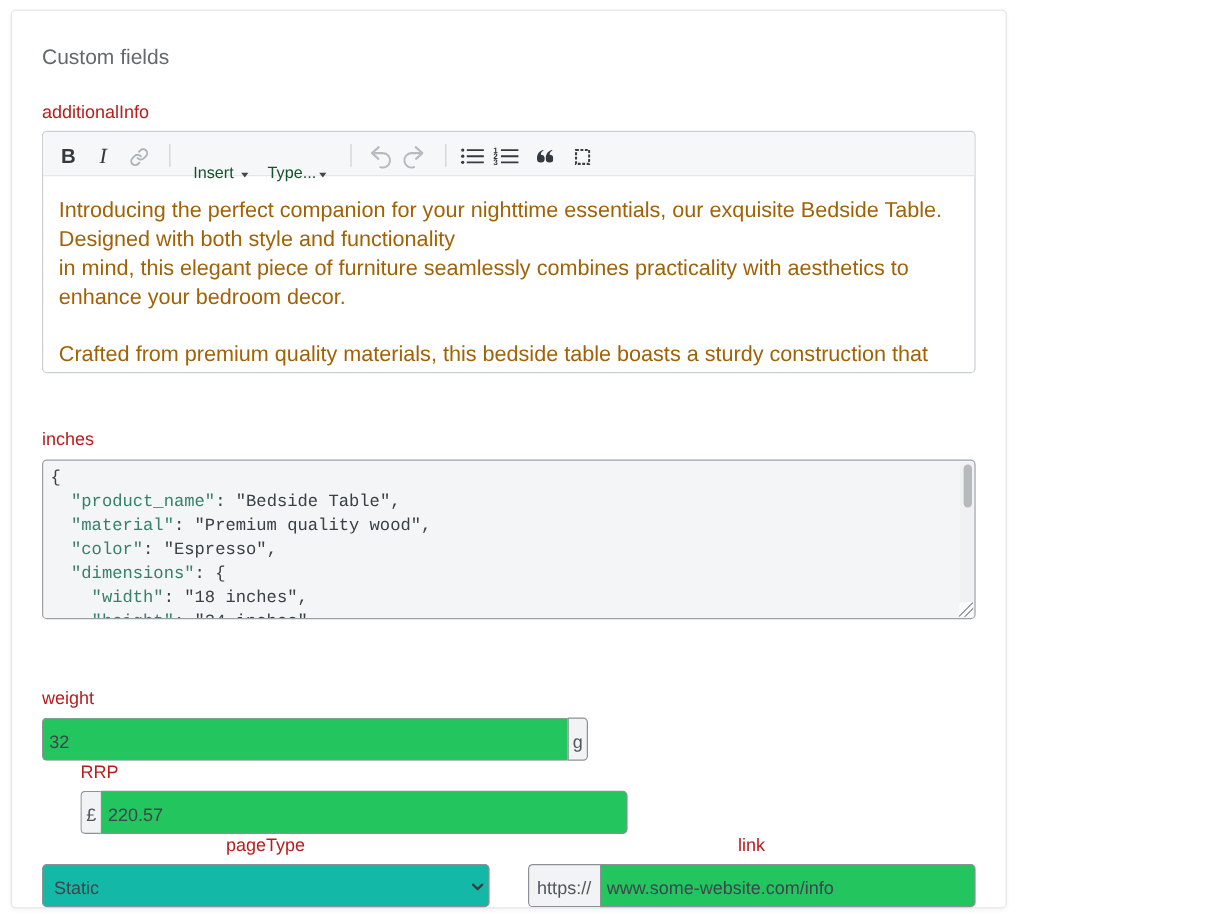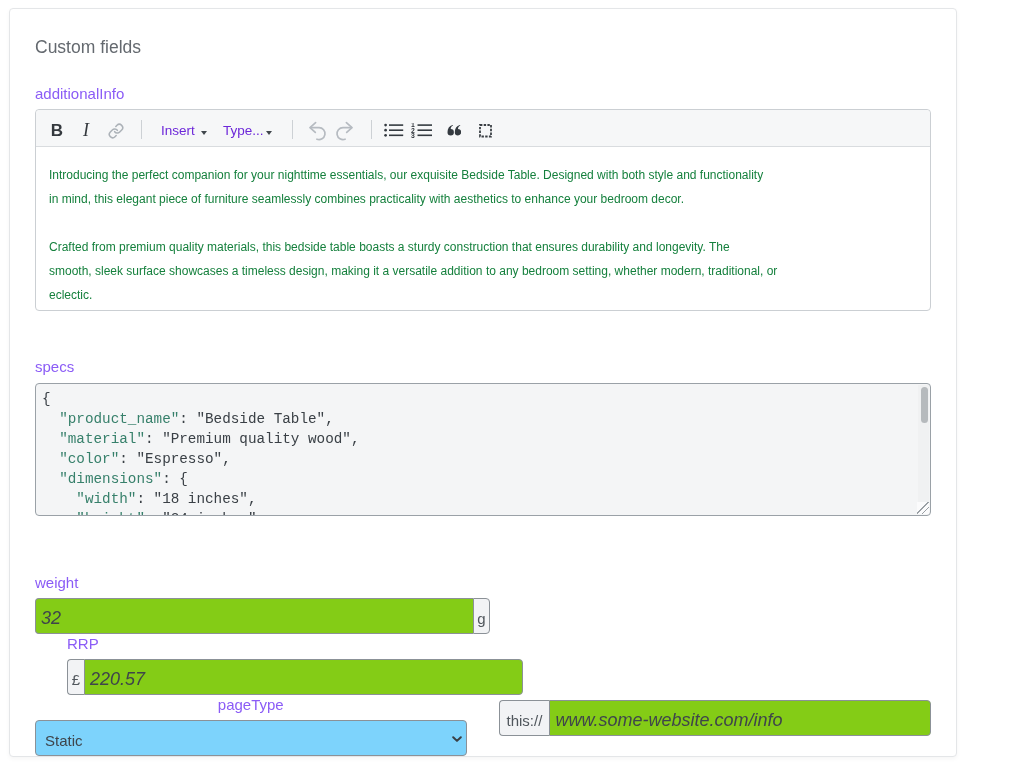--- a/index.html
+++ b/index.html
@@ -1,39 +1,39 @@
 <!DOCTYPE html>
 <html><head>
 <meta charset="utf-8">
 <style>
 * { box-sizing: border-box; margin: 0; padding: 0; }
 html,body { width: 1013px; height: 769px; background: #ffffff; font-family: "Liberation Sans", sans-serif; }
 body { position: relative; overflow: hidden; }
 .card {
-  position: absolute; left: 9px; top: 8px; width: 948px; height: 749px;
+  position: absolute; left: 9px; top: 8px; width: 830px; height: 749px;
   background: #fff; border: 1px solid #e4e6e8; border-radius: 4px;
   box-shadow: 0 2px 4px rgba(0,0,0,0.04);
   padding: 0 25px;
 }
 h2.title { margin-top: 28px; font-size: 17.5px; line-height: 20px; font-weight: 500; color: #64696f; }
-.flabel { display: block; font-size: 15px; line-height: 20px; color: #8b5cf6; }
+.flabel { display: block; font-size: 15px; line-height: 20px; color: #b91c1c; }
 
 
 .rte { margin-top: 5px; border: 1px solid #cbcfd3; border-radius: 4px; background: #fff; }
 .rte-toolbar {
   position: relative; height: 37px; background: #f6f7f8;
   border-bottom: 1px solid #d9dcdf; border-radius: 4px 4px 0 0;
 }
 .ti { position: absolute; top: 2px; height: 37px; display: flex; align-items: center; justify-content: center; }
 .tsep { position: absolute; top: 10px; width: 1px; height: 19px; background: #cdd1d5; }
 .tb-b { font-weight: 700; font-size: 17px; color: #34393e; }
 .tb-i { font-family: "Liberation Serif", serif; font-style: italic; font-size: 18px; color: #34393e; }
-.ti.tb-txt { font-size: 13.5px; color: #6d28d9; top: 2px; }
+.ti.tb-txt { font-size: 13.5px; color: #14532d; top: 15px; }
 .caret { display: inline-block; width: 0; height: 0; border-left: 3.5px solid transparent; border-right: 3.5px solid transparent; border-top: 4.5px solid #40464c; margin-left: 6px; position: relative; top: 2px; }
-.rte-content { height: 163px; padding: 16px 4px 0 13px; font-size: 12px; line-height: 24px; color: #15803d; overflow: hidden; }
+.rte-content { height: 163px; padding: 16px 4px 0 13px; font-size: 18px; line-height: 24px; color: #a16207; overflow: hidden; }
 .rte-content p + p { margin-top: 24px; }
 
 
 .jsonbox {
   position: relative; margin-top: 6px; height: 133px;
   background: #f4f5f6; border: 1px solid #9aa1a7; border-radius: 4px;
   font-family: "Liberation Mono", monospace; font-size: 14.3px; line-height: 20px;
   color: #3a4046; overflow: hidden;
 }
 .jsonbox pre { margin: 0; padding: 5px 0 0 6px; font: inherit; white-space: pre; }
@@ -43,34 +43,34 @@
 .grip { position: absolute; right: 1px; bottom: 1px; width: 12px; height: 12px; background: #fbfbfc;
   background-image: linear-gradient(135deg, transparent 45%, #9aa0a5 45%, #9aa0a5 52%, transparent 52%, transparent 68%, #9aa0a5 68%, #9aa0a5 75%, transparent 75%);
 }
 
 
 .row2 { display: flex; }
 .colL { width: 455px; }
 .colR { width: 456px; margin-left: 32px; }
 .igroup { display: flex; margin-top: 5px; height: 36px; }
 .tinput {
-  flex: 1; height: 36px; background: #84cc16; border: 1px solid #8b9197; border-radius: 4px;
-  font-size: 18px; color: #3f454b; display: flex; align-items: center; padding: 4px 5px 0 5px; font-style: italic;
+  flex: 1; height: 36px; background: #22c55e; border: 1px solid #8b9197; border-radius: 4px;
+  font-size: 15px; color: #3f454b; display: flex; align-items: center; padding: 4px 5px 0 5px;
 }
 .tinput.has-suffix { border-radius: 4px 0 0 4px; border-right: none; }
 .tinput.has-prefix { border-radius: 0 4px 4px 0; }
 .addon {
   height: 36px; background: #f2f3f5; border: 1px solid #8b9197; display: flex; align-items: center; justify-content: center;
   font-size: 15px; color: #50565c; padding-top: 4px;
 }
 .addon.suffix { border-radius: 0 4px 4px 0; width: 17px; }
 .addon.prefix { border-radius: 4px 0 0 4px; border-right: none; }
 .addon.pound { width: 17px; }
 .addon.https { padding: 4px 7px 0 7px; }
-.selwrap { position: relative; margin-top: 5px; height: 36px; border: 1px solid #8b9197; border-radius: 4px; background: #7dd3fc;
+.selwrap { position: relative; margin-top: 5px; height: 36px; border: 1px solid #8b9197; border-radius: 4px; background: #14b8a6;
   display: flex; align-items: center; padding: 4px 5px 0 9px; font-size: 15px; color: #3f454b; }
 .chev { position: absolute; right: 4px; top: 15px; }
 </style>
 </head>
 <body>
 <div class="card">
   <h2 class="title">Custom fields</h2>
 
   <label class="flabel" style="margin-top:27px;">additionalInfo</label>
   <div class="rte">
@@ -139,21 +139,21 @@
           <rect x="1" y="1" width="11" height="11.5" stroke="#3a3f44" stroke-width="1.8" stroke-dasharray="2.4 1.3"></rect>
         </svg>
       </div>
     </div>
     <div class="rte-content">
       <p>Introducing the perfect companion for your nighttime essentials, our exquisite Bedside Table. Designed with both style and functionality<br>in mind, this elegant piece of furniture seamlessly combines practicality with aesthetics to enhance your bedroom decor.</p>
       <p>Crafted from premium quality materials, this bedside table boasts a sturdy construction that ensures durability and longevity. The<br>smooth, sleek surface showcases a timeless design, making it a versatile addition to any bedroom setting, whether modern, traditional, or<br>eclectic.</p>
     </div>
   </div>
 
-  <label class="flabel" style="margin-top:46px;">specs</label>
+  <label class="flabel" style="margin-top:46px;">inches</label>
   <div class="jsonbox">
     <pre>{
   <span class="k">"product_name"</span>: "Bedside Table",
   <span class="k">"material"</span>: "Premium quality wood",
   <span class="k">"color"</span>: "Espresso",
   <span class="k">"dimensions"</span>: {
     <span class="k">"width"</span>: "18 inches",
     <span class="k">"height"</span>: "24 inches",</pre>
     <div class="sb-track"></div>
     <div class="sb-thumb"></div>
@@ -180,19 +180,20 @@
   <div class="row2" style="text-align:center;">
     <div class="colL">
       <label class="flabel">pageType</label>
       <div class="selwrap">Static
         <svg class="chev" width="10" height="7" viewBox="0 0 10 7" fill="none" stroke="#3a3f44" stroke-width="2" stroke-linecap="round" stroke-linejoin="round">
             <path d="M1.2 1.2 L5 4.9 L8.8 1.2"></path>
           </svg>
       </div>
     </div>
     <div class="colR">
+      <label class="flabel">link</label>
       <div class="igroup">
-        <div class="addon prefix https">this://</div>
+        <div class="addon prefix https">https://</div>
         <div class="tinput has-prefix">www.some-website.com/info</div>
       </div>
     </div>
   </div>
 </div>
 
 </body></html>

